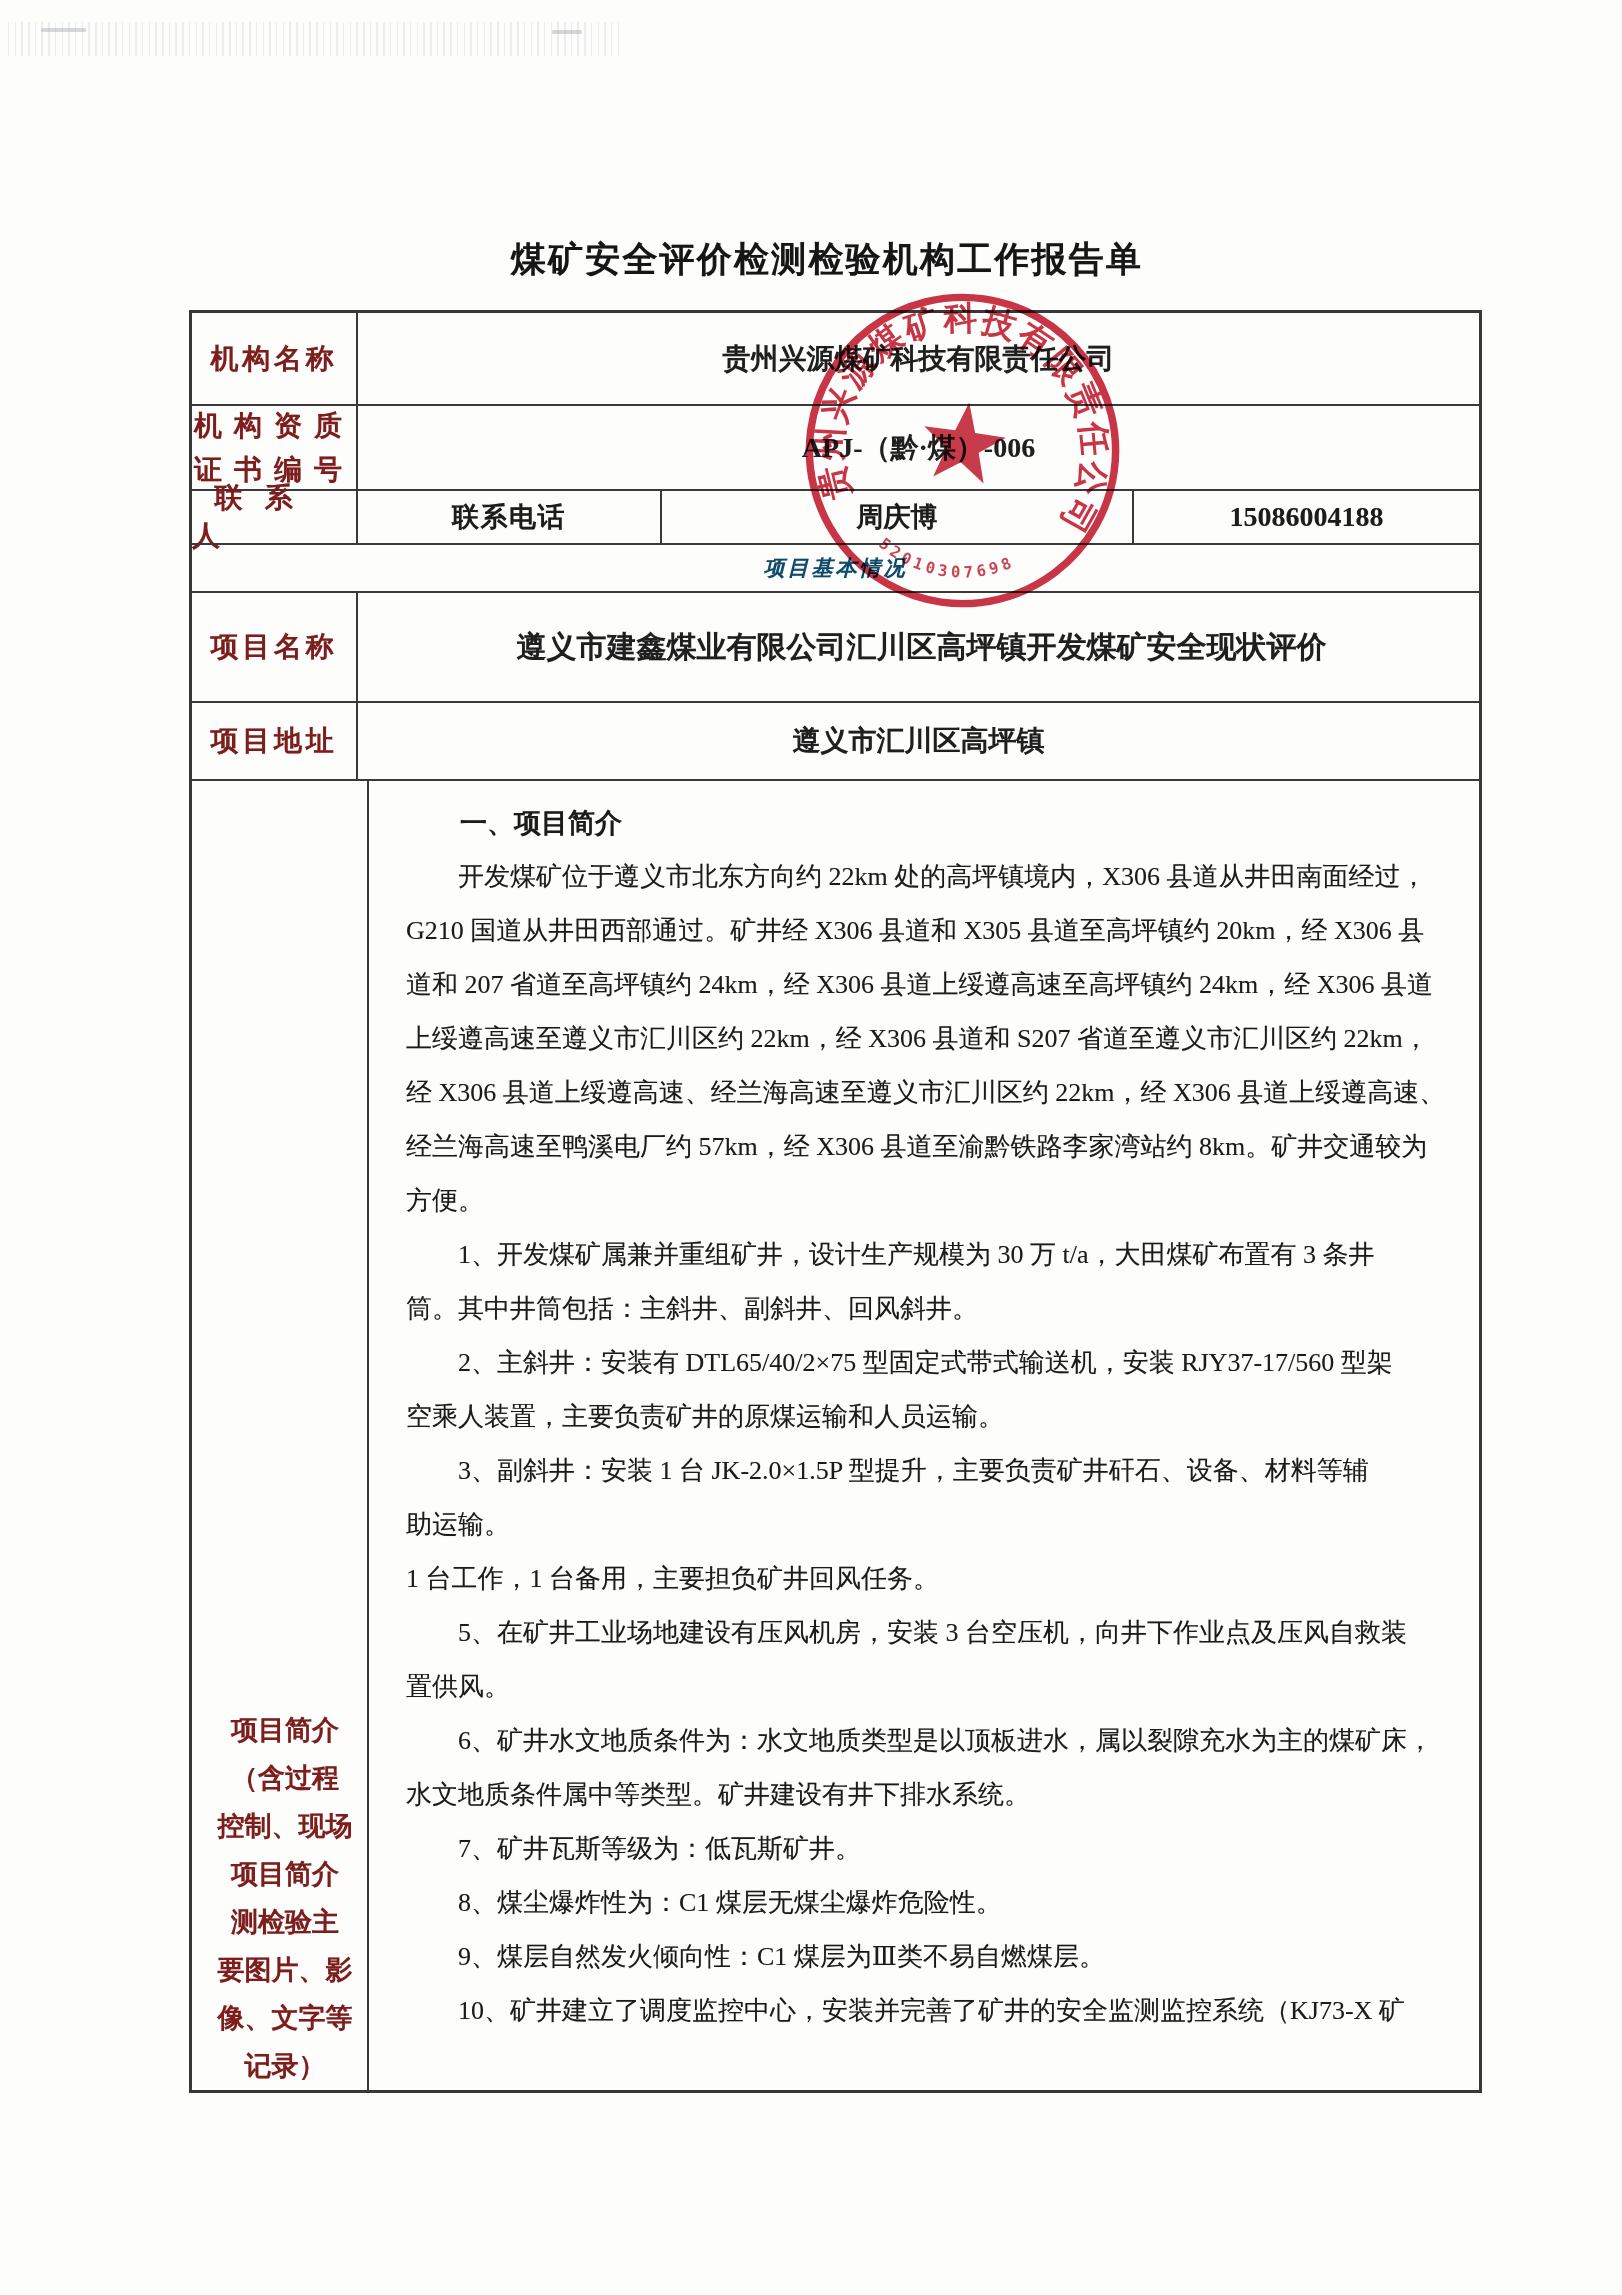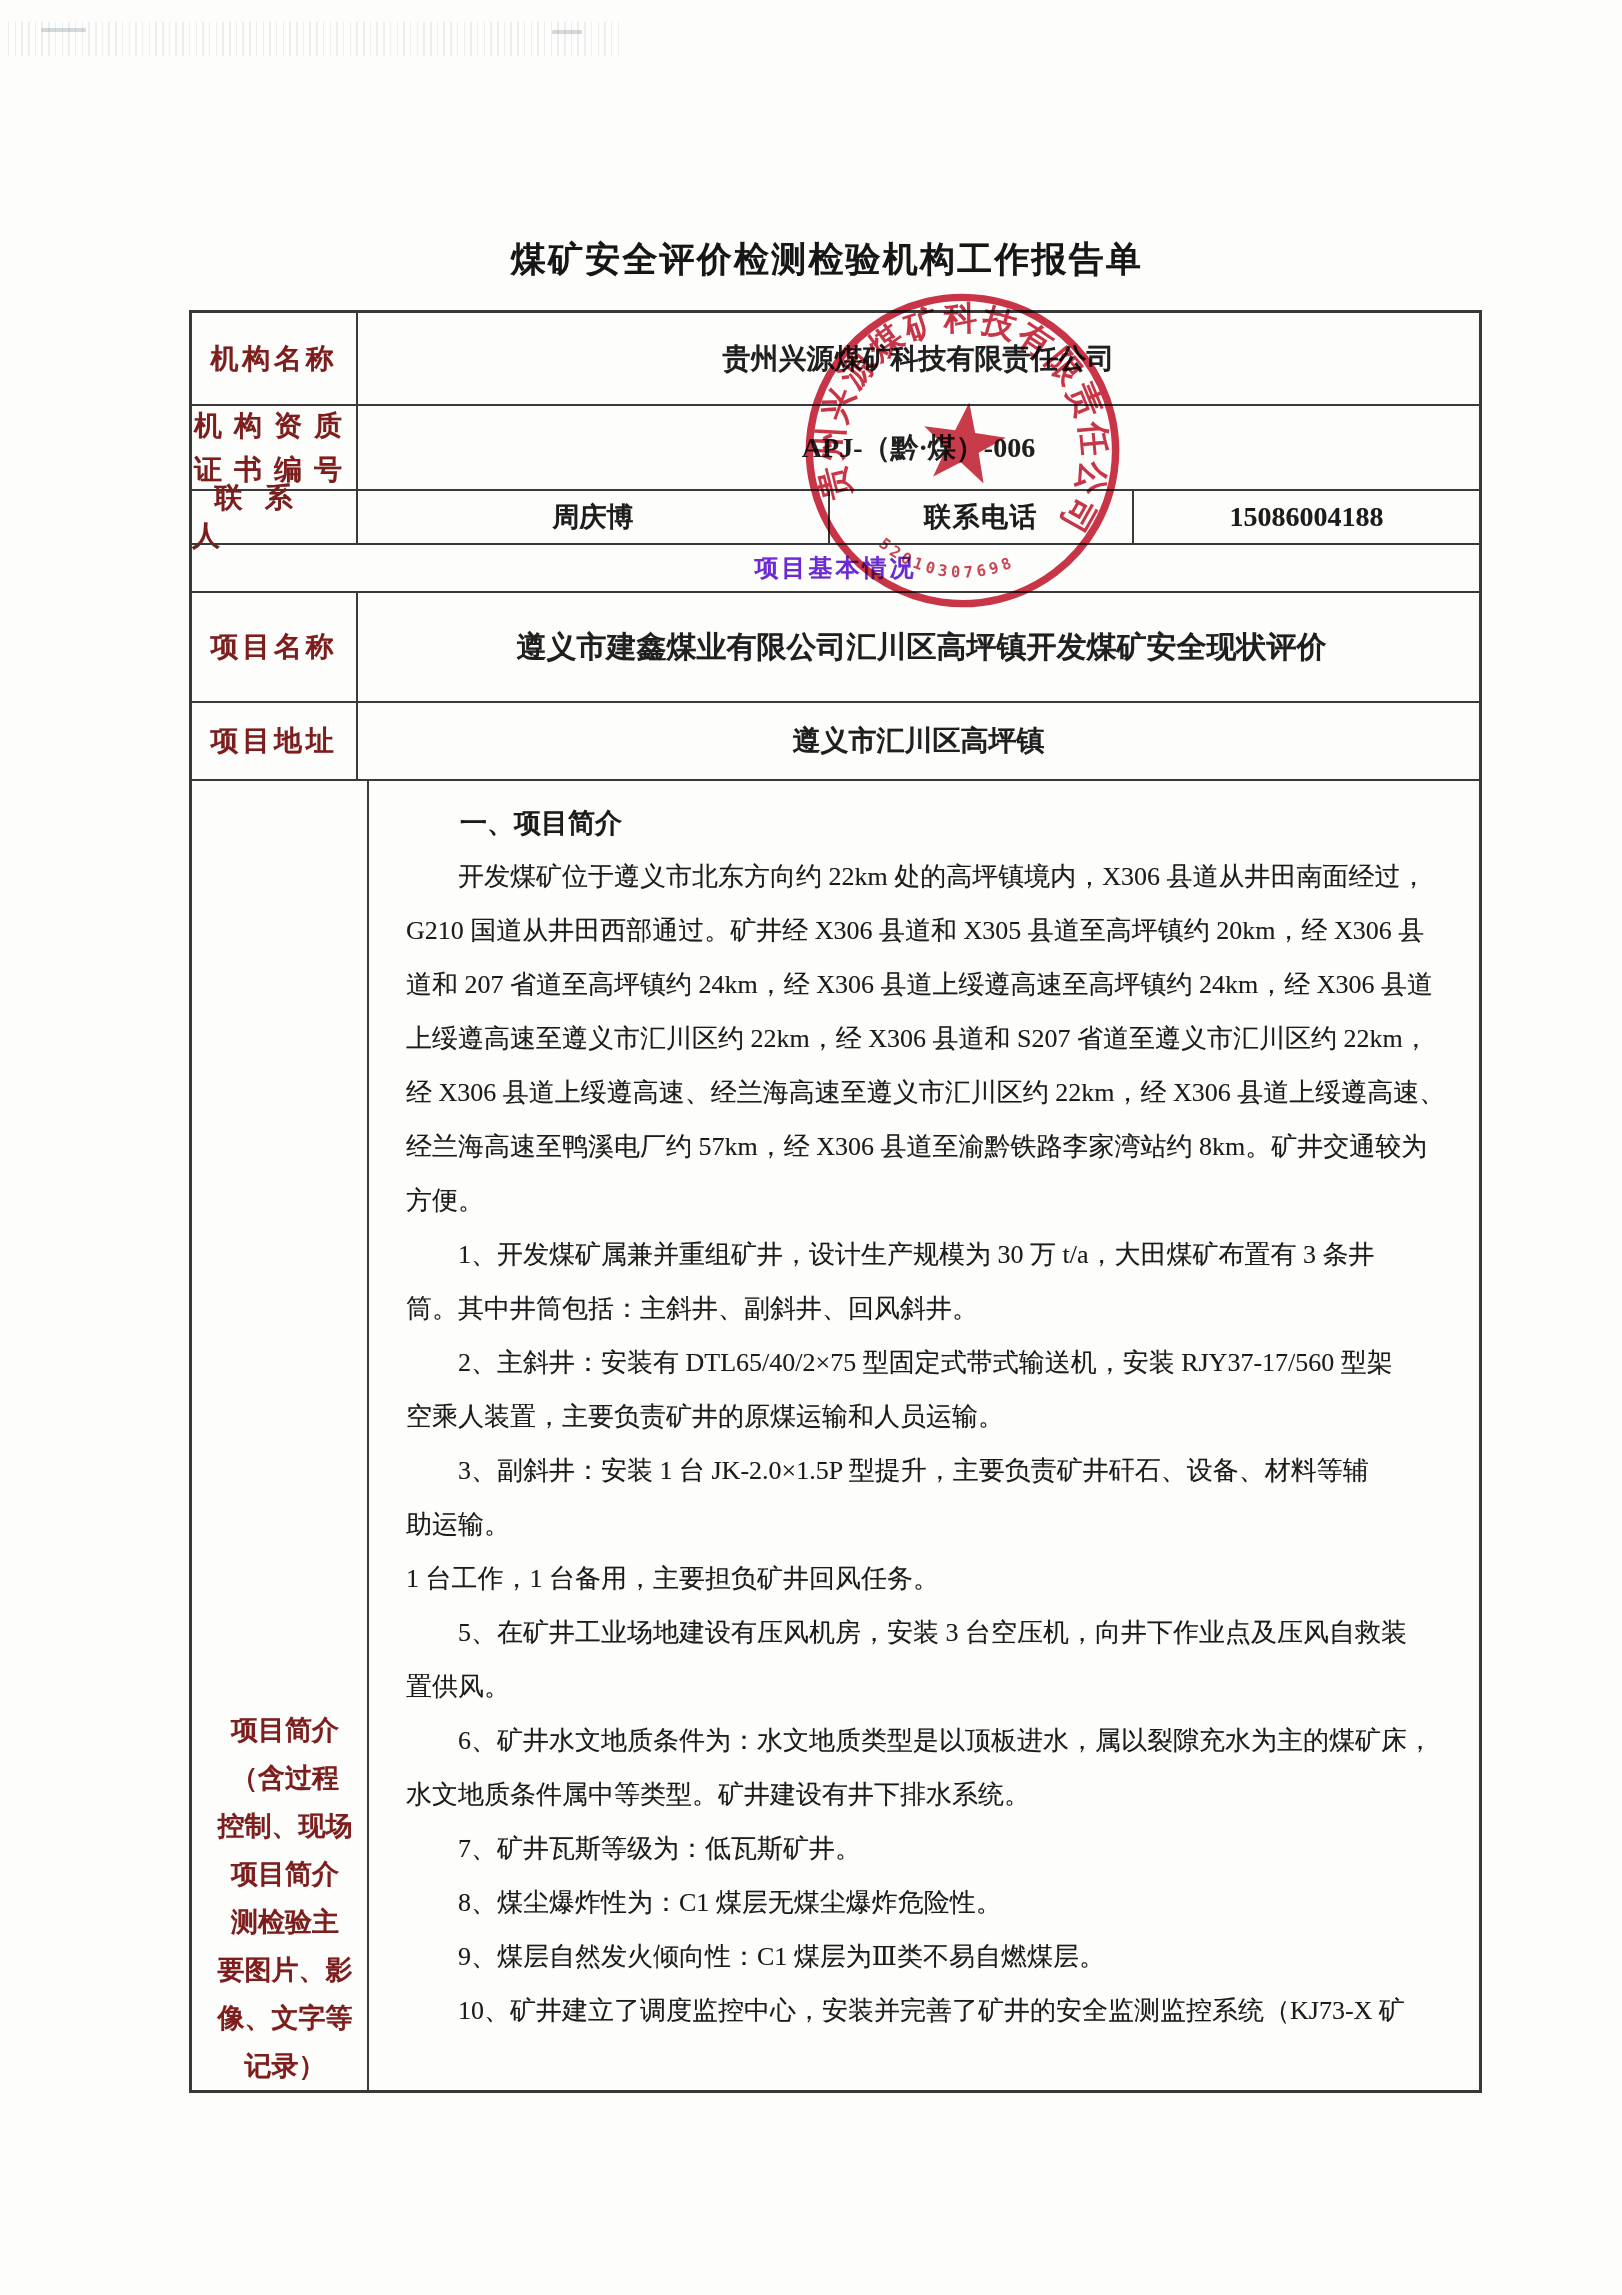--- a/index.html
+++ b/index.html
@@ -28,21 +28,21 @@
   .r1{height:91px;}
   .r2{height:85px;}
   .r3{height:54px;}
   .r4{height:48px;}
   .r5{height:110px;gap:6px;}
   .r6{height:78px;}
   .r7{flex:1;}
   .r3 .sub-name{width:472px;border-right:2.2px solid #3a3a3a;font-size:27px;font-weight:700;}
   .r3 .sub-phl{width:304px;border-right:2.2px solid #3a3a3a;font-size:27px;font-weight:700;letter-spacing:1.5px;}
   .r3 .sub-phv{flex:1;font-size:28px;font-weight:700;font-family:"Liberation Serif","DejaVu Serif",serif;}
-  .section-cell{flex:1;font-size:24px;font-weight:700;letter-spacing:3px;color:#6d28d9;}
+  .section-cell{flex:1;font-size:21px;font-weight:700;letter-spacing:3px;color:#0c4a6e;font-style:italic;}
   .intro-label{justify-content:flex-end;margin-left:11px;}
   .intro-label .lbl-line{font-size:27px;font-weight:700;line-height:48px;white-space:nowrap;}
   .intro-body{flex:1;padding:15px 25px 0 25px;display:block;}
   .intro-line{font-size:26px;line-height:54px;height:54px;white-space:pre;color:#1b1b1b;margin-left:12px;}
   .intro-line:first-child{font-weight:700;font-size:27px;}
 
   .stamp{position:absolute;left:787px;top:275px;width:351px;height:351px;
     mix-blend-mode:multiply;opacity:.9;}
 </style>
 </head>
@@ -66,22 +66,22 @@
     <div class="trow r2">
       <div class="cell label-cell sp-med">
         <span>机构资质</span>
         <span>证书编号</span>
       </div>
       <div class="cell value-cell">APJ-（黔·煤）-006</div>
     </div>
 
     <div class="trow r3">
       <div class="cell label-cell sp-wide">联系人</div>
+      <div class="cell sub-phl">联系电话</div>
       <div class="cell sub-name">周庆博</div>
-      <div class="cell sub-phl">联系电话</div>
       <div class="cell sub-phv">15086004188</div>
     </div>
 
     <div class="trow r4">
       <div class="cell section-cell">项目基本情况</div>
     </div>
 
     <div class="trow r5">
       <div class="cell label-cell sp4">项目名称</div>
       <div class="cell value-cell" style="font-size:30px;">遵义市建鑫煤业有限公司汇川区高坪镇开发煤矿安全现状评价</div>

